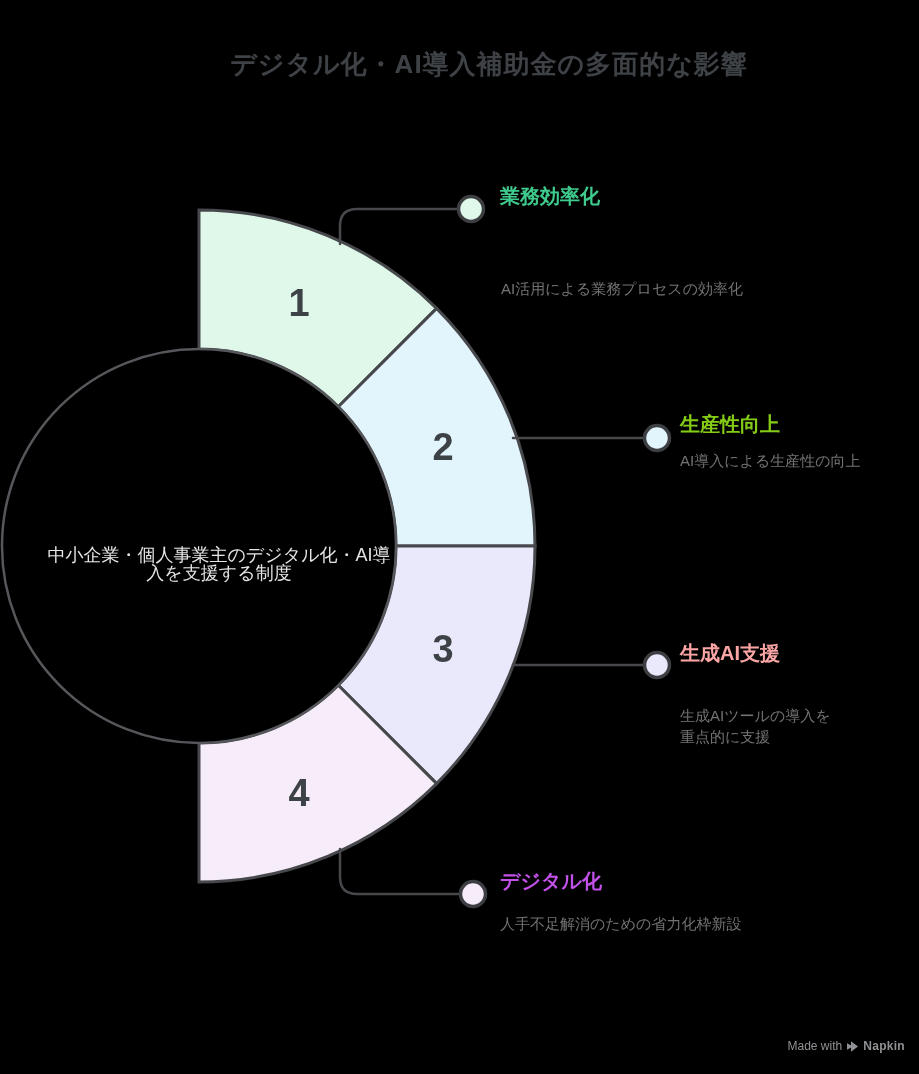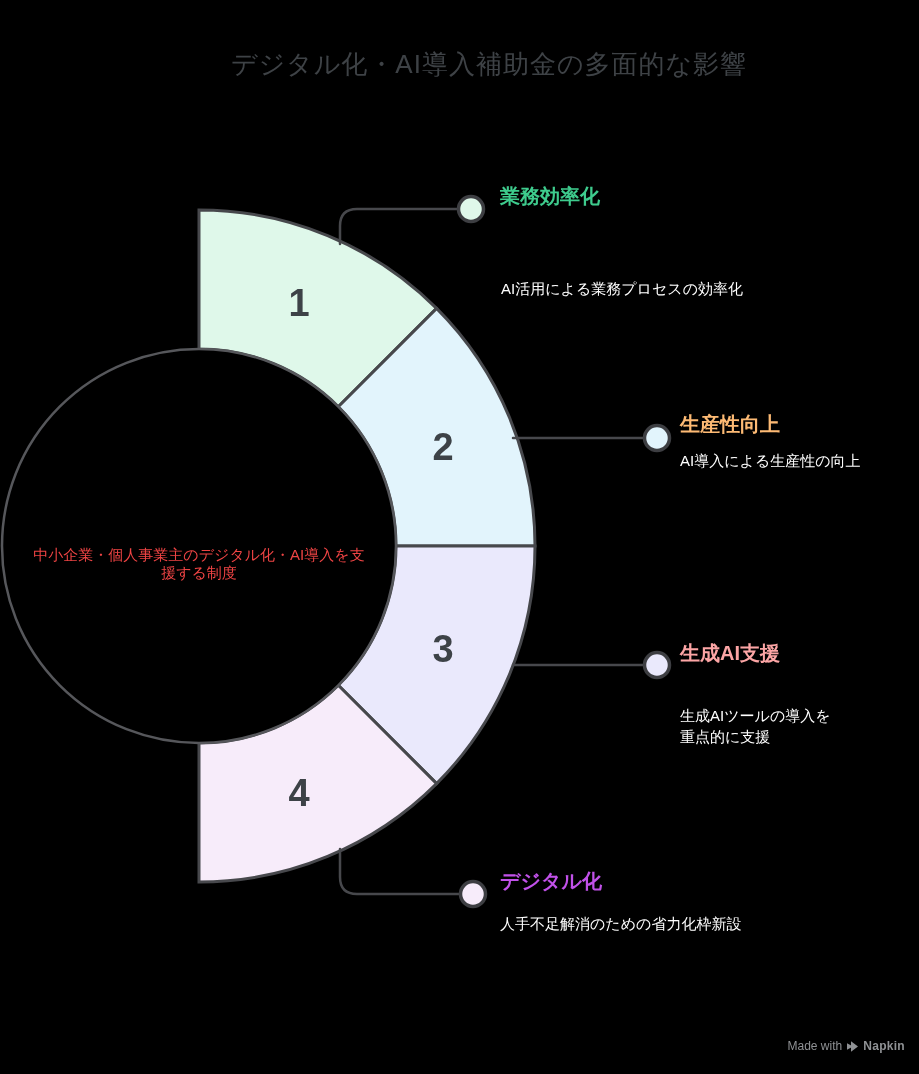--- a/index.html
+++ b/index.html
@@ -2,33 +2,33 @@
 <html><head>
 <meta charset="utf-8">
 <style>
   html,body{margin:0;padding:0;background:#000;}
   .stage{
     position:relative;width:919px;height:1074px;background:#000000;overflow:hidden;
     font-family:"Liberation Sans","DejaVu Sans",sans-serif;
   }
   .page-title{
     position:absolute;left:489px;top:47px;transform:translateX(-50%);
-    white-space:nowrap;font-size:26px;font-weight:normal;color:#3e4246;letter-spacing:1px;
+    white-space:nowrap;font-size:26px;font-weight:bold;color:#3e4246;letter-spacing:1px;
   }
   svg.diagram{position:absolute;left:0;top:0;}
   .seg{stroke:#47484c;stroke-width:3;}
   .hub{fill:#000000;stroke:#56575b;stroke-width:2.5;}
   .connector{fill:none;stroke:#47484c;stroke-width:2.5;stroke-linecap:round;}
   .dot{stroke:#3d3e42;stroke-width:3.5;}
   .seg-num{font-size:38px;font-weight:bold;fill:#3d4247;}
   .center-block{position:absolute;left:199px;transform:translateX(-50%);text-align:center;}
   .center-title{top:503px;font-size:20px;font-weight:bold;white-space:nowrap;}
-  .center-desc{top:546px;width:344px;font-size:15px;line-height:18px;color:#ef4444;}
+  .center-desc{top:546px;width:344px;font-size:18px;line-height:18px;color:#e5e5e5;margin-left:20px;}
   .callout-label{position:absolute;font-size:20px;font-weight:bold;white-space:nowrap;line-height:20px;}
-  .callout-desc{position:absolute;font-size:15px;line-height:21px;color:#ffffff;}
+  .callout-desc{position:absolute;font-size:15px;line-height:21px;color:#737373;}
   .watermark{
     position:absolute;right:14px;bottom:21px;display:flex;align-items:center;gap:4px;
     color:#8f9194;font-size:12px;
   }
   .watermark .brand{font-weight:bold;letter-spacing:.3px;}
 </style>
 </head>
 <body>
 
 <div class="stage">
@@ -61,21 +61,21 @@
   </svg>
 
   <div class="center-block center-desc">中小企業・個人事業主のデジタル化・AI導入を支援する制度</div>
 
   <div>
     <div class="callout-label" style="left: 500px; top: 186px; color: rgb(62, 203, 141);">業務効率化</div>
     <div class="callout-desc" style="left:501px;top:278px;">AI活用による業務プロセスの効率化</div>
   </div>
 
   <div>
-    <div class="callout-label" style="left: 680px; top: 414px; color: #fdba74;">生産性向上</div>
+    <div class="callout-label" style="left: 680px; top: 414px; color: #84cc16;">生産性向上</div>
     <div class="callout-desc" style="left:680px;top:450px;">AI導入による生産性の向上</div>
   </div>
 
   <div>
     <div class="callout-label" style="left: 680px; top: 643px; color: #fca5a5; text-align: center;">生成AI支援</div>
     <div class="callout-desc" style="left:680px;top:705px;width:165px;">生成AIツールの導入を重点的に支援</div>
   </div>
 
   <div>
     <div class="callout-label" style="left: 500px; top: 871px; color: rgb(193, 81, 233);">デジタル化</div>

